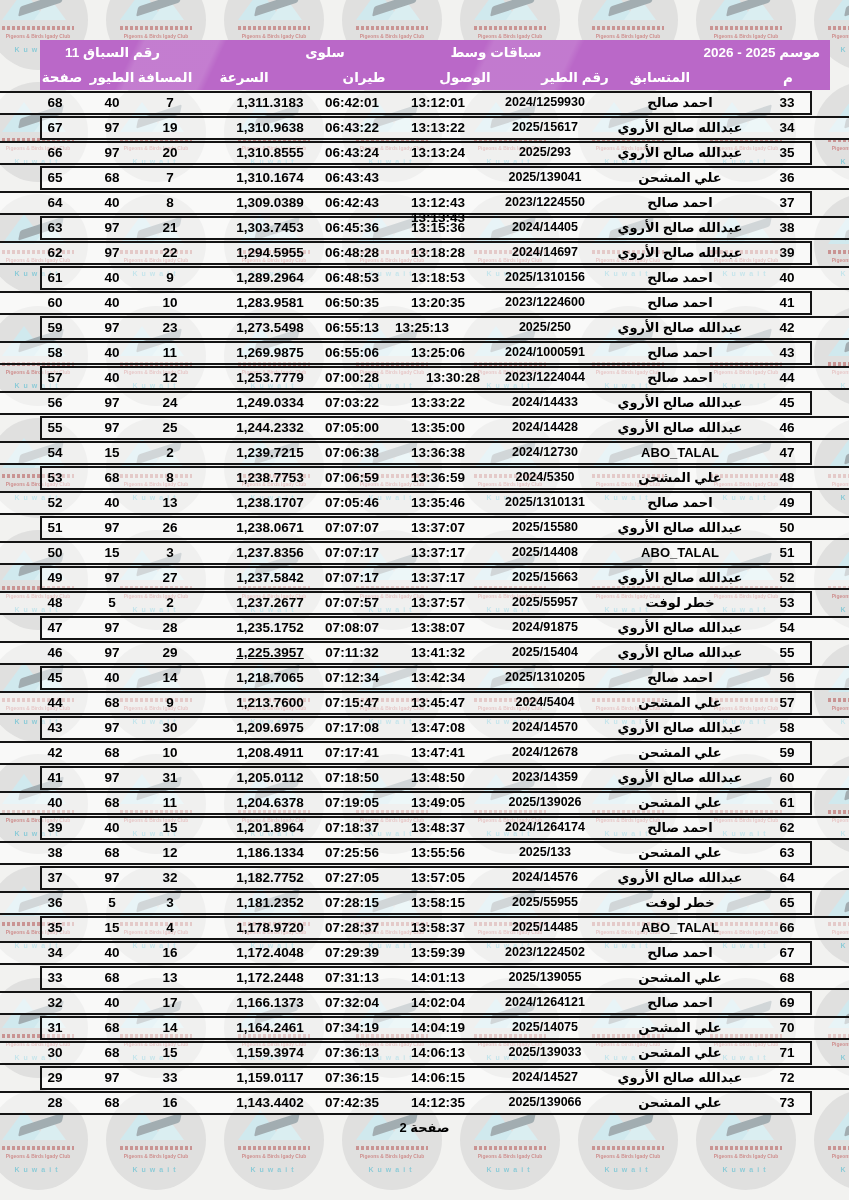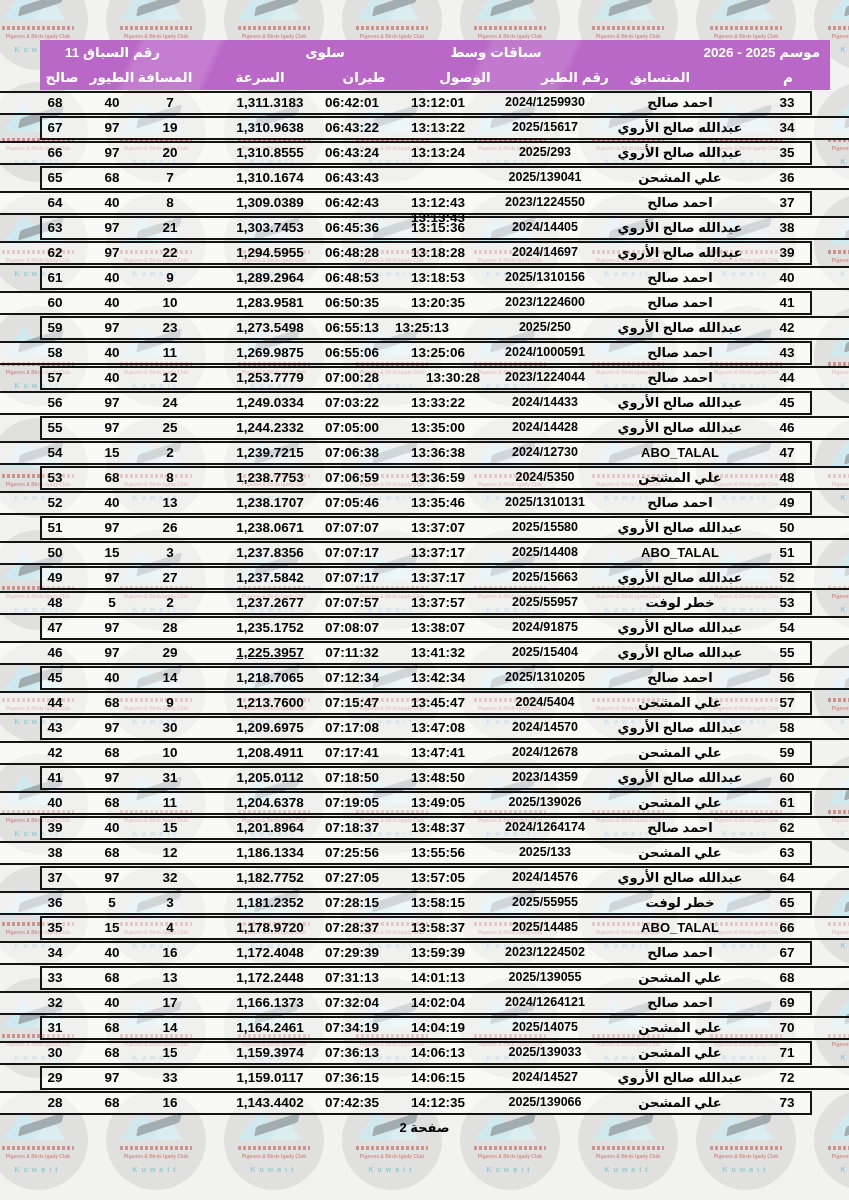--- a/index.html
+++ b/index.html
@@ -768,24 +768,24 @@
   <div class="band-text band-row1" dir="rtl" style="left:25px;">
     <span>رقم السباق</span>
     <span>11</span>
   </div>
 
   <div class="band-text band-row2 hdr-center" style="left:748px;">م</div>
   <div class="band-text band-row2 hdr-center" style="left:620px;">المتسابق</div>
   <div class="band-text band-row2 hdr-center" style="left:535px;">رقم الطير</div>
   <div class="band-text band-row2 hdr-center" style="left:425px;">الوصول</div>
   <div class="band-text band-row2 hdr-center" style="left:324px;">طيران</div>
-  <div class="band-text band-row2 hdr-center" style="left:220px;">السرعة</div>
+  <div class="band-text band-row2 hdr-center" style="left:204px;">السرعة</div>
   <div class="band-text band-row2 hdr-center" style="left:125px;">المسافة</div>
   <div class="band-text band-row2 hdr-center" style="left:72px;">الطيور</div>
-  <div class="band-text band-row2 hdr-center" style="left:22px;">صالح</div>
+  <div class="band-text band-row2 hdr-center" style="left:22px;">صفحة</div>
 </div>
 
 <div id="table-area">
     <div class="row boxA" style="top: 90px;">
       <div class="box"></div>
       <div class="cell " dir="ltr" style="left: 757px; width: 60px;">33</div>
       <div class="cell name" dir="rtl" style="left: 590px; width: 180px;">احمد صالح</div>
       <div class="cell bird" dir="ltr" style="left: 480px; width: 130px;">2024/1259930</div>
       <div class="cell " dir="ltr" style="left: 392px; width: 92px;">13:12:01</div>
       <div class="cell " dir="ltr" style="left: 306px; width: 92px;">06:42:01</div>

